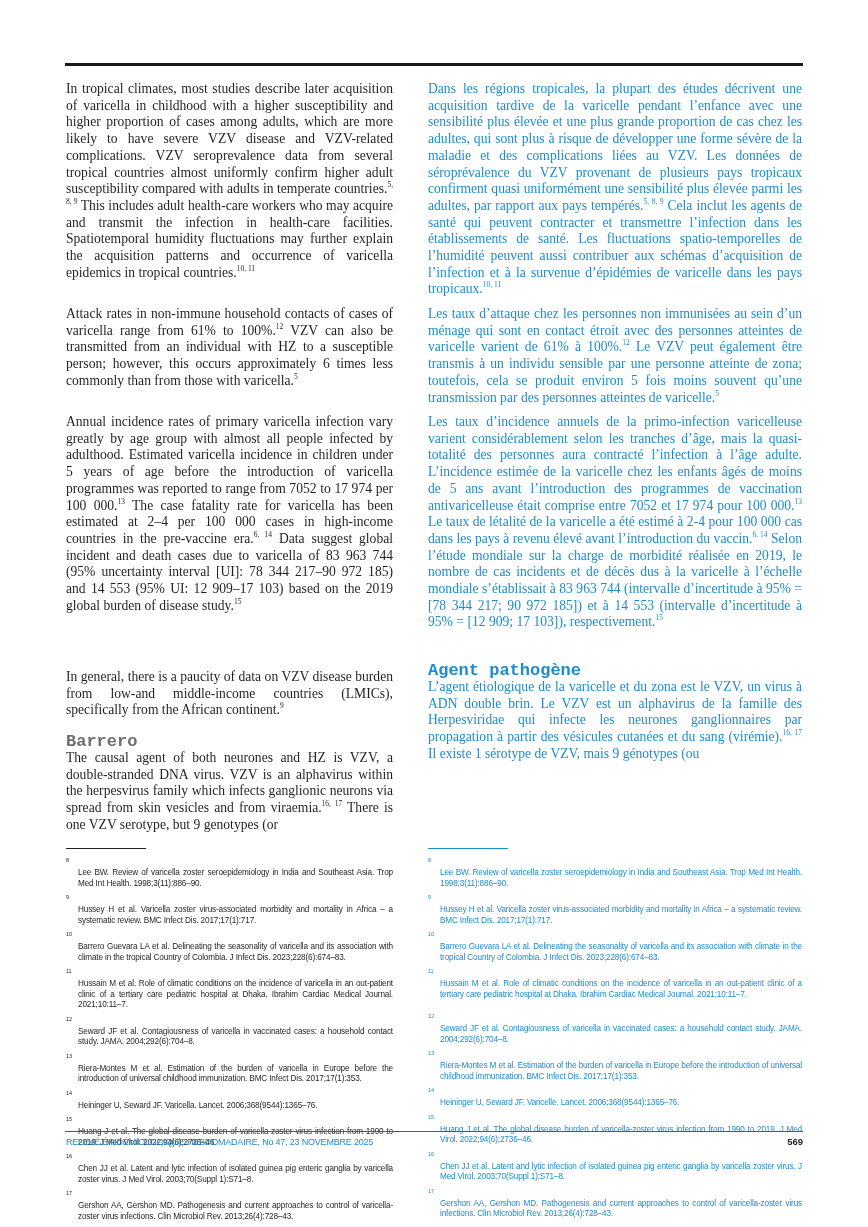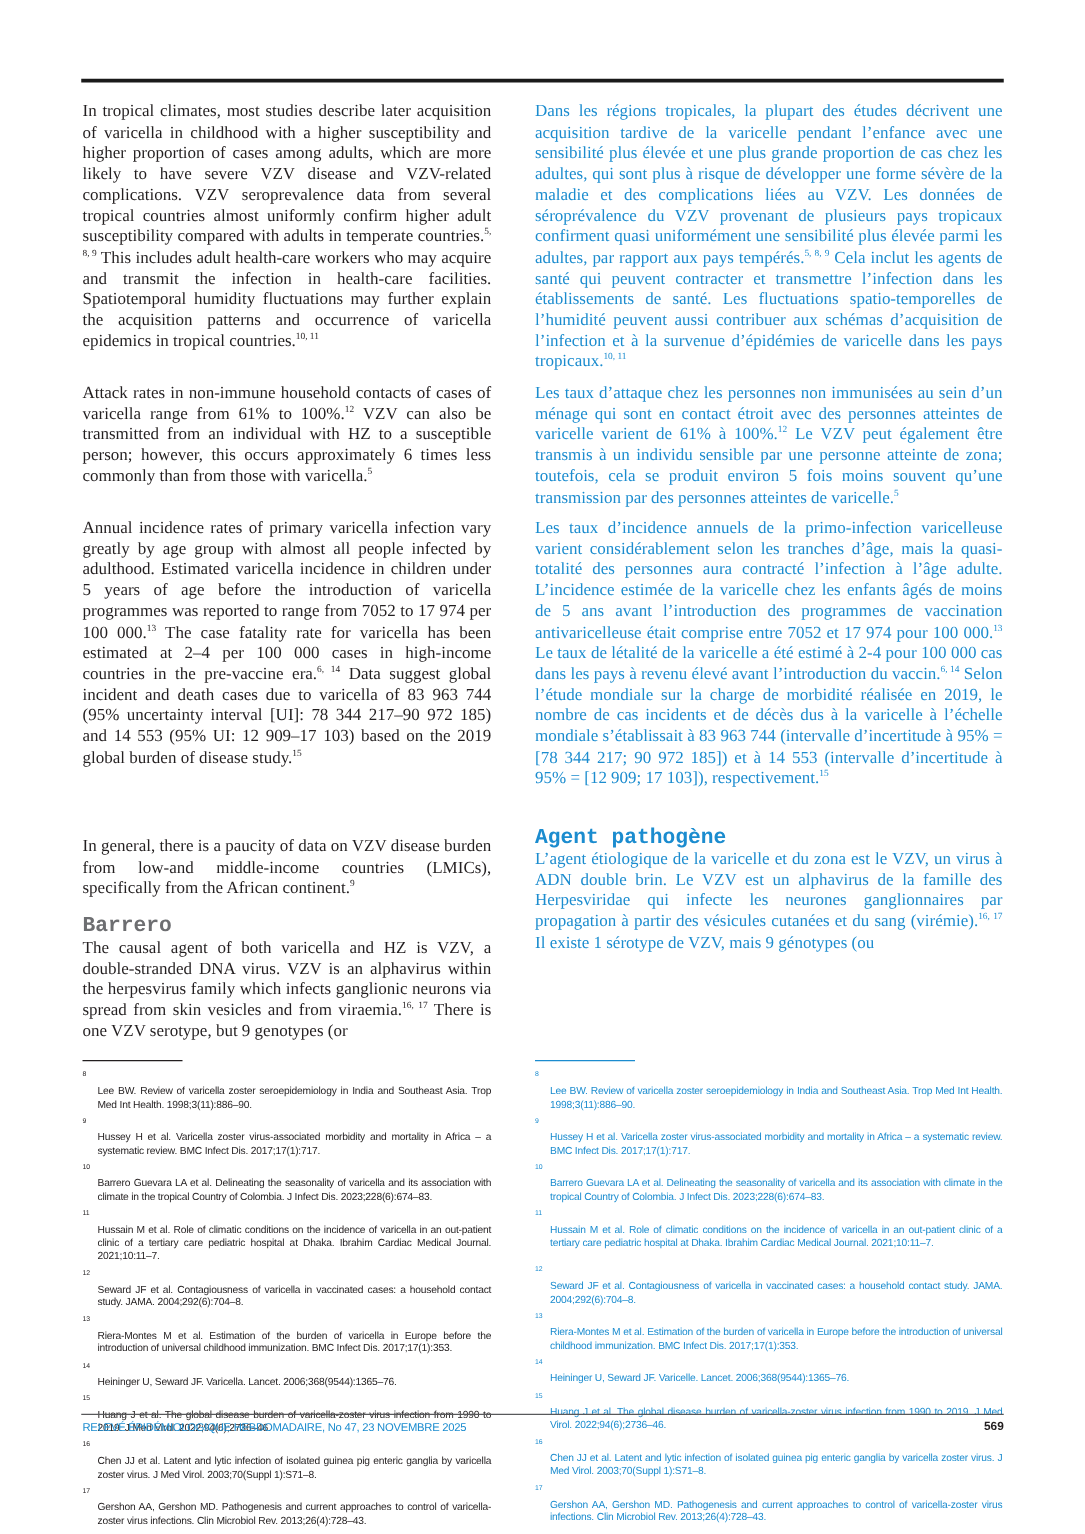--- a/index.html
+++ b/index.html
@@ -39,21 +39,21 @@
     <span>Attack rates in non-immune household contacts of cases of varicella range from 61% to 100%.</span><sup>12</sup><span> VZV can also be transmitted from an individual with HZ to a susceptible person; however, this occurs approximately 6 times less commonly than from those with varicella.</span><sup>5</sup>
   </p>
   <p class="para" style="margin-top:24px; height:217px;">
     <span>Annual incidence rates of primary varicella infection vary greatly by age group with almost all people infected by adulthood. Estimated varicella incidence in children under 5 years of age before the introduction of varicella programmes was reported to range from 7052 to 17 974 per 100 000.</span><sup>13</sup><span> The case fatality rate for varicella has been estimated at 2–4 per 100 000 cases in high-income countries in the pre-vaccine era.</span><sup>6, 14</sup><span> Data suggest global incident and death cases due to varicella of 83 963 744 (95% uncertainty interval [UI]: 78 344 217–90 972 185) and 14 553 (95% UI: 12 909–17 103) based on the 2019 global burden of disease study.</span><sup>15</sup>
   </p>
   <p class="para" style="margin-top:38px; height:50px;">
     <span>In general, there is a paucity of data on VZV disease burden from low-and middle-income countries (LMICs), specifically from the African continent.</span><sup>9</sup>
   </p>
   <h3 class="heading" style="margin-top:15px;">Barrero</h3>
   <p class="para">
-    <span>The causal agent of both varicella and HZ is VZV, a double-stranded DNA virus. VZV is an alphavirus within the herpesvirus family which infects ganglionic neurons via spread from skin vesicles and from viraemia.</span><sup>16, 17</sup><span> There is one VZV serotype, but 9 genotypes (or</span>
+    <span>The causal agent of both neurones and HZ is VZV, a double-stranded DNA virus. VZV is an alphavirus within the herpesvirus family which infects ganglionic neurons via spread from skin vesicles and from viraemia.</span><sup>16, 17</sup><span> There is one VZV serotype, but 9 genotypes (or</span>
   </p>
 </div>
 
 <div class="col col-fr">
   <p class="para" style="height:217px;">
     <span>Dans les régions tropicales, la plupart des études décrivent une acquisition tardive de la varicelle pendant l’enfance avec une sensibilité plus élevée et une plus grande proportion de cas chez les adultes, qui sont plus à risque de développer une forme sévère de la maladie et des complications liées au VZV. Les données de séroprévalence du VZV provenant de plusieurs pays tropicaux confirment quasi uniformément une sensibilité plus élevée parmi les adultes, par rapport aux pays tempérés.</span><sup>5, 8, 9</sup><span> Cela inclut les agents de santé qui peuvent contracter et transmettre l’infection dans les établissements de santé. Les fluctuations spatio-temporelles de l’humidité peuvent aussi contribuer aux schémas d’acquisition de l’infection et à la survenue d’épidémies de varicelle dans les pays tropicaux.</span><sup>10, 11</sup>
   </p>
   <p class="para" style="margin-top:8px; height:100px;">
     <span>Les taux d’attaque chez les personnes non immunisées au sein d’un ménage qui sont en contact étroit avec des personnes atteintes de varicelle varient de 61% à 100%.</span><sup>12</sup><span> Le VZV peut également être transmis à un individu sensible par une personne atteinte de zona; toutefois, cela se produit environ 5 fois moins souvent qu’une transmission par des personnes atteintes de varicelle.</span><sup>5</sup>
   </p>

